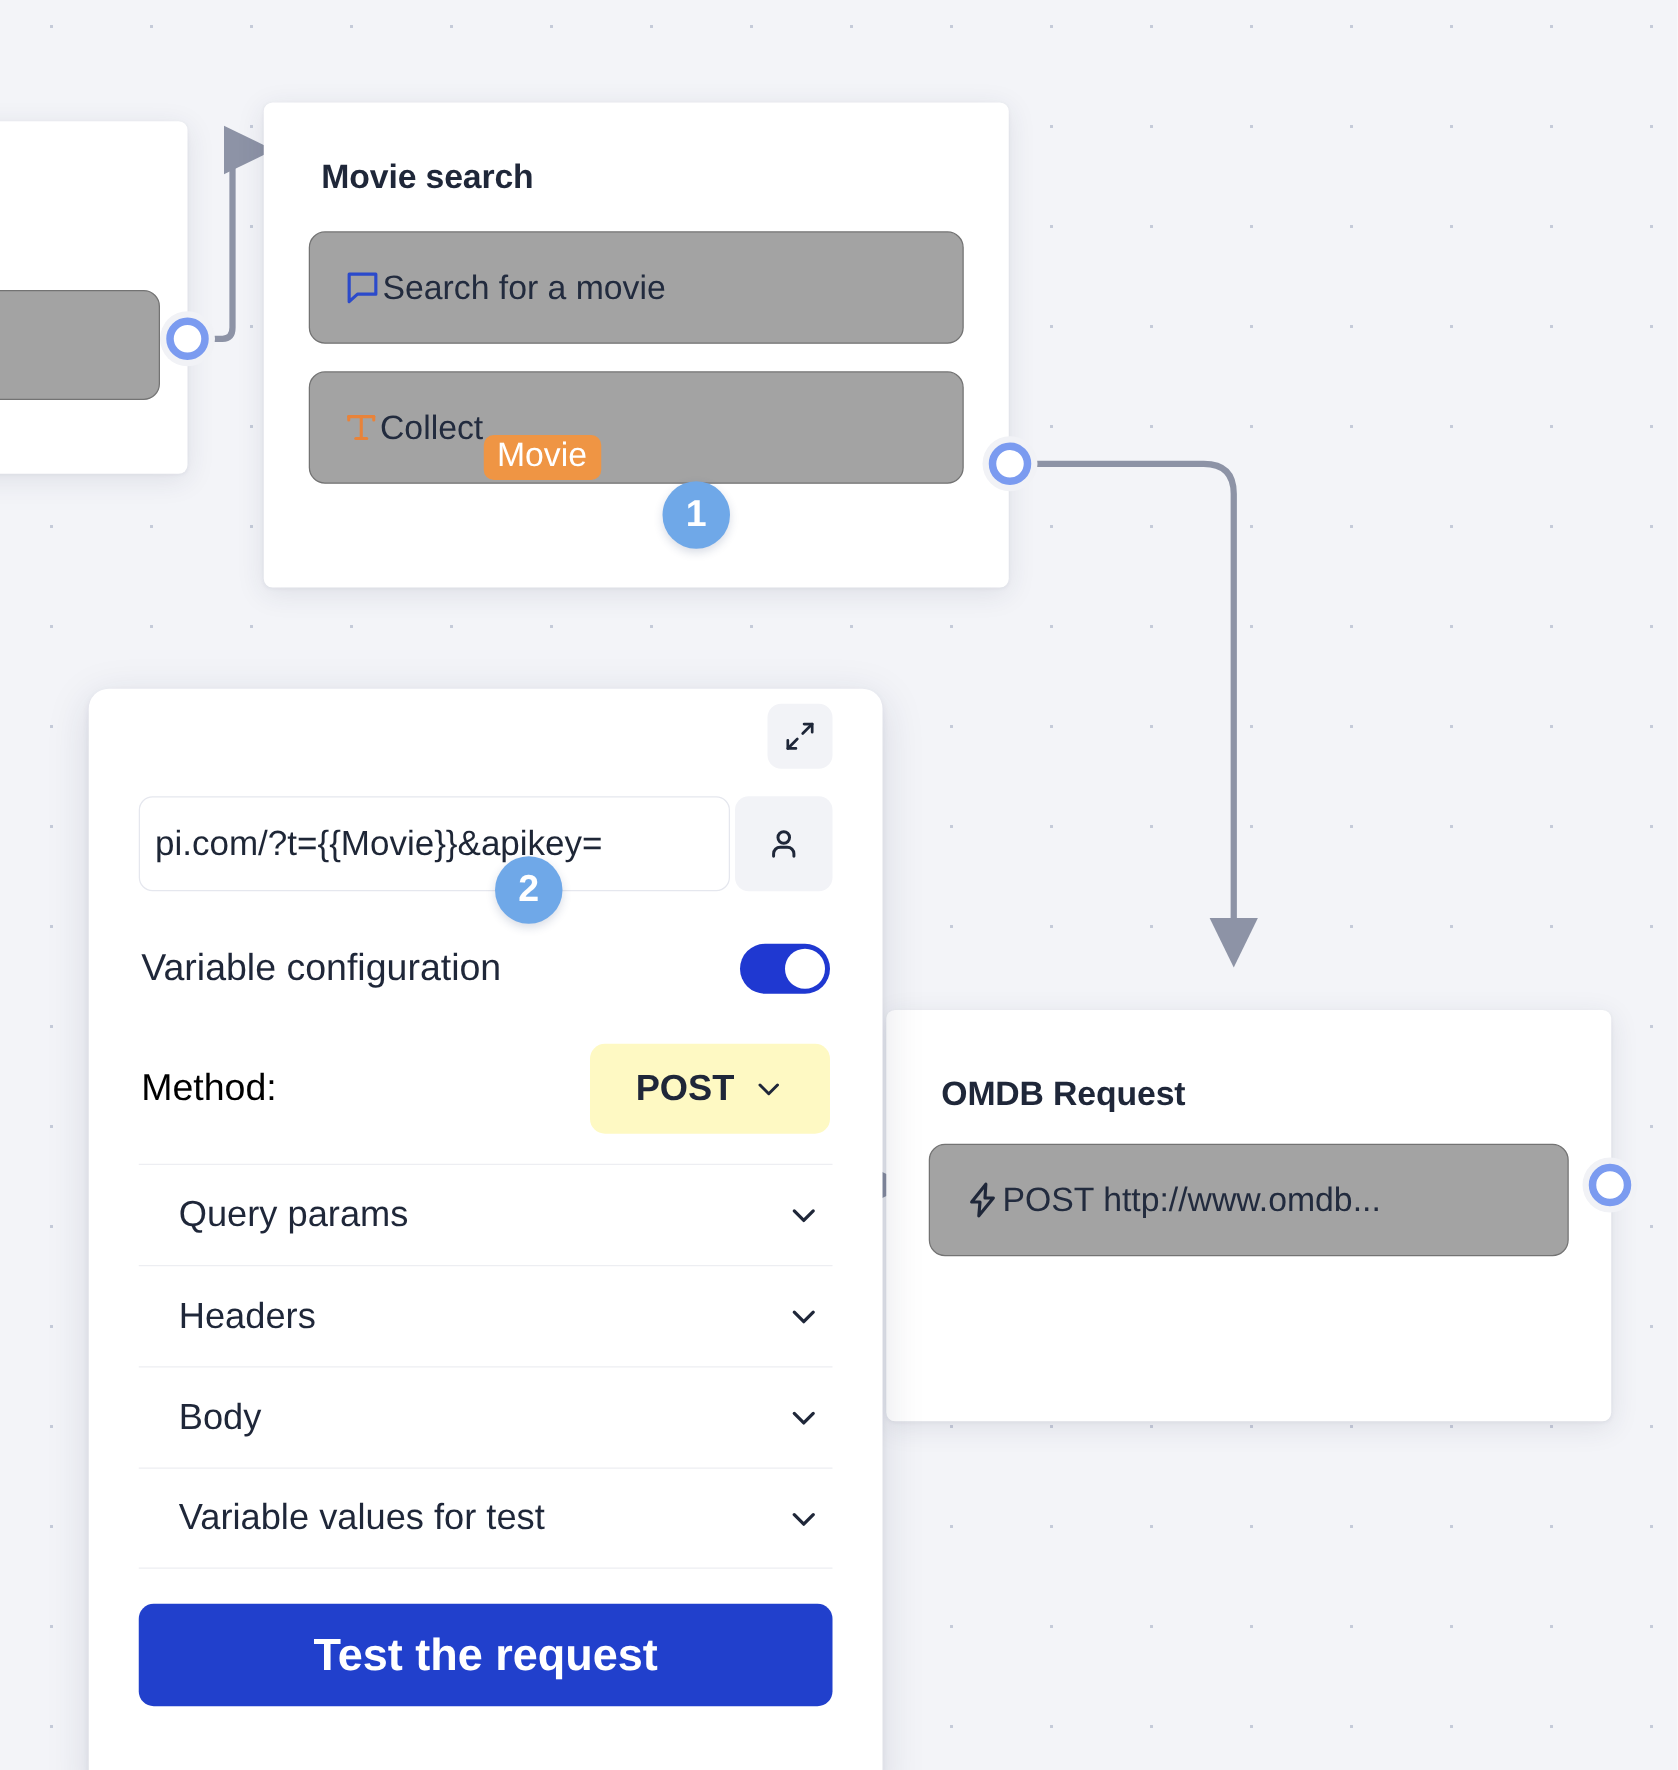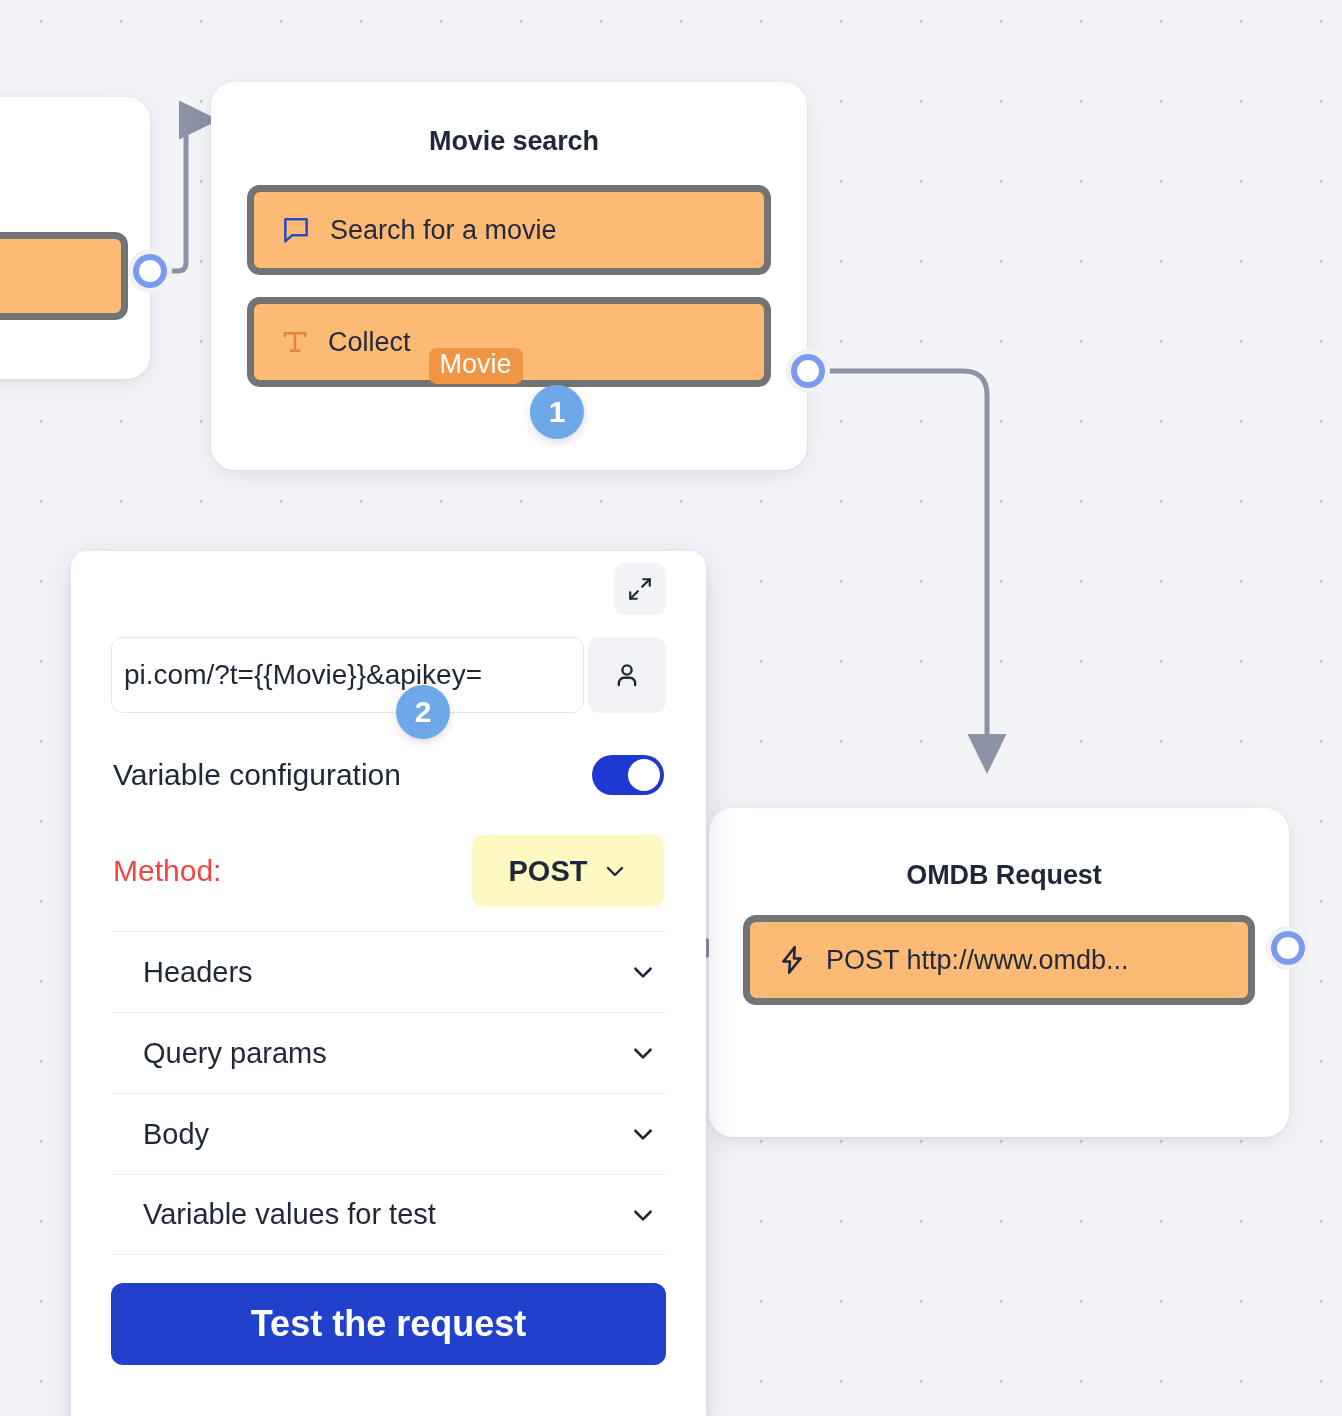--- a/index.html
+++ b/index.html
@@ -26,39 +26,37 @@
     position: absolute;
     left: 0; top: 0;
     width: 1342px; height: 1416px;
     pointer-events: none;
   }
 
   
   .node {
     position: absolute;
     background: #ffffff;
-    border-radius: 24px;
+    border-radius: 7px;
     box-shadow: 0 5px 22px rgba(36, 46, 80, 0.10), 0 1px 3px rgba(36,46,80,0.05);
-    text-align: center;
   }
   .node-title {
     font-size: 27px;
     font-weight: bold;
     color: #1f2739;
     letter-spacing: -0.1px;
   }
   .node-row {
     display: flex;
     align-items: center;
-    background: #fdba74;
-    border: 7px solid #737373;
+    background: #a3a3a3;
+    border: 1px solid #737373;
     border-radius: 13px;
     height: 90px;
     padding: 0 26px;
-    gap: 18px;
   }
   .node-row-label {
     font-size: 27px;
     color: #222b3e;
     white-space: nowrap;
     display: flex;
     align-items: center;
     gap: 10px;
   }
   .row-icon { display: flex; align-items: center; justify-content: center; flex: 0 0 auto; }
@@ -232,21 +230,21 @@
     border-radius: 50%;
     background: #ffffff;
   }
   .method-row {
     display: flex;
     align-items: center;
     justify-content: space-between;
     margin-top: 40px;
     padding: 0 2px;
   }
-  .method-label { font-size: 30px; color: #ef4444; }
+  .method-label { font-size: 30px; color: #000000; }
   .method-select {
     background: #fef9c3;
     border: none;
     border-radius: 12px;
     height: 72px;
     padding: 0 22px;
     display: flex;
     align-items: center;
     gap: 16px;
     font-size: 29px;
@@ -385,29 +383,29 @@
         <span class="chev">
           <svg width="24" height="24" viewBox="0 0 24 24" fill="none" stroke="#1f2739" stroke-width="2.4" stroke-linecap="round" stroke-linejoin="round">
             <path d="M5 9 L12 16 L19 9"></path>
           </svg>
         </span>
       </div>
     </div>
 
     <div class="accordion">
       <div class="acc-item">
-        <span class="acc-label">Headers</span>
+        <span class="acc-label">Query params</span>
         <span class="chev">
           <svg width="26" height="26" viewBox="0 0 24 24" fill="none" stroke="#1f2739" stroke-width="2.4" stroke-linecap="round" stroke-linejoin="round">
             <path d="M5 9 L12 16 L19 9"></path>
           </svg>
         </span>
       </div>
       <div class="acc-item">
-        <span class="acc-label">Query params</span>
+        <span class="acc-label">Headers</span>
         <span class="chev">
           <svg width="26" height="26" viewBox="0 0 24 24" fill="none" stroke="#1f2739" stroke-width="2.4" stroke-linecap="round" stroke-linejoin="round">
             <path d="M5 9 L12 16 L19 9"></path>
           </svg>
         </span>
       </div>
       <div class="acc-item">
         <span class="acc-label">Body</span>
         <span class="chev">
           <svg width="26" height="26" viewBox="0 0 24 24" fill="none" stroke="#1f2739" stroke-width="2.4" stroke-linecap="round" stroke-linejoin="round">

